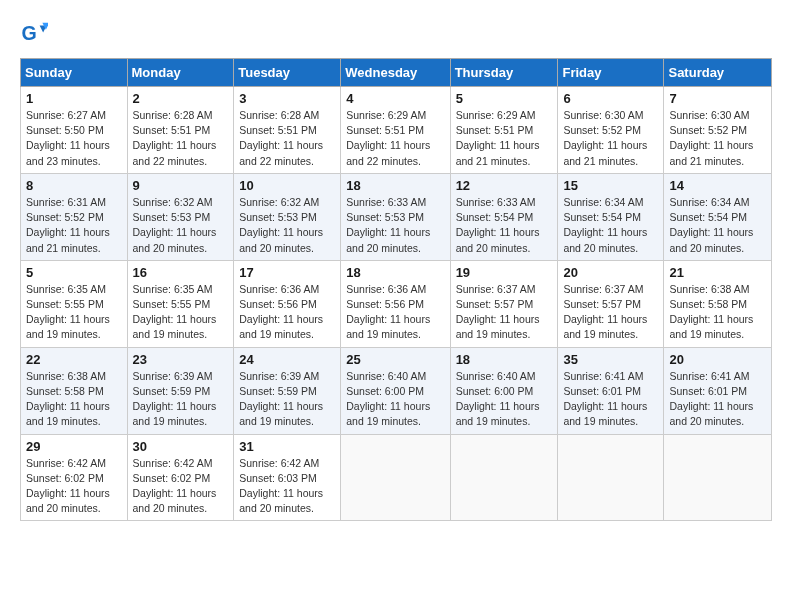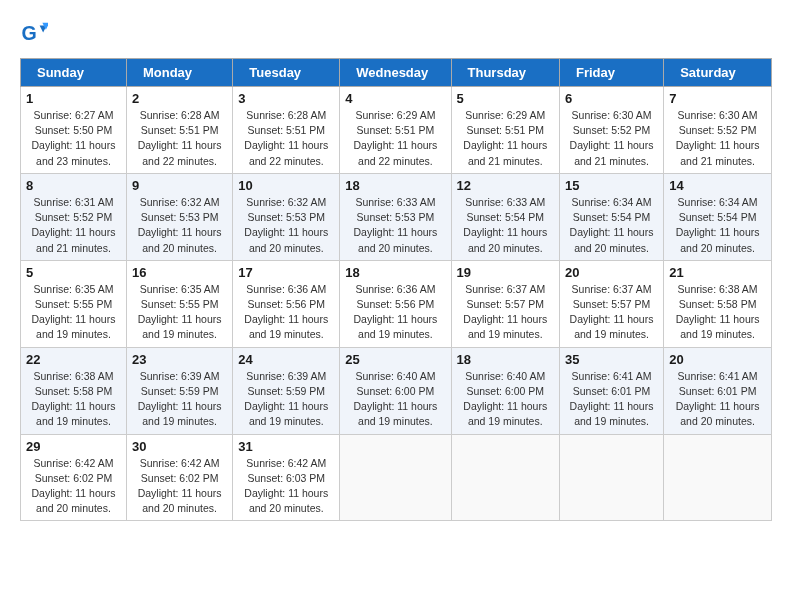--- a/index.html
+++ b/index.html
@@ -45,21 +45,21 @@
       margin-top: 2px;
     }
     .calendar-table {
       width: 100%;
       border-collapse: collapse;
       font-size: 11px;
     }
     .calendar-table th {
       background-color: #1a6fc4;
       color: white;
-      padding: 6px 16px;
+      padding: 6px 4px;
       text-align: left;
       font-size: 13px;
       font-weight: bold;
       border: 1px solid #aaa;
       margin-top: 13px;
     }
     .calendar-table td {
       border: 1px solid #ccc;
       padding: 4px 5px;
       vertical-align: top;
@@ -77,21 +77,20 @@
       font-size: 13px;
       font-weight: bold;
       color: #1a1a1a;
       display: block;
       margin-bottom: 2px;
     }
     .day-info {
       font-size: 10.5px;
       color: #333;
       line-height: 1.45;
-      text-align: center;
     }
     .empty-cell {
       background: #f9f9f9 !important;
     }
   </style>
 </head>
 <body>
 
 <div class="page">
   <div class="header-area">

